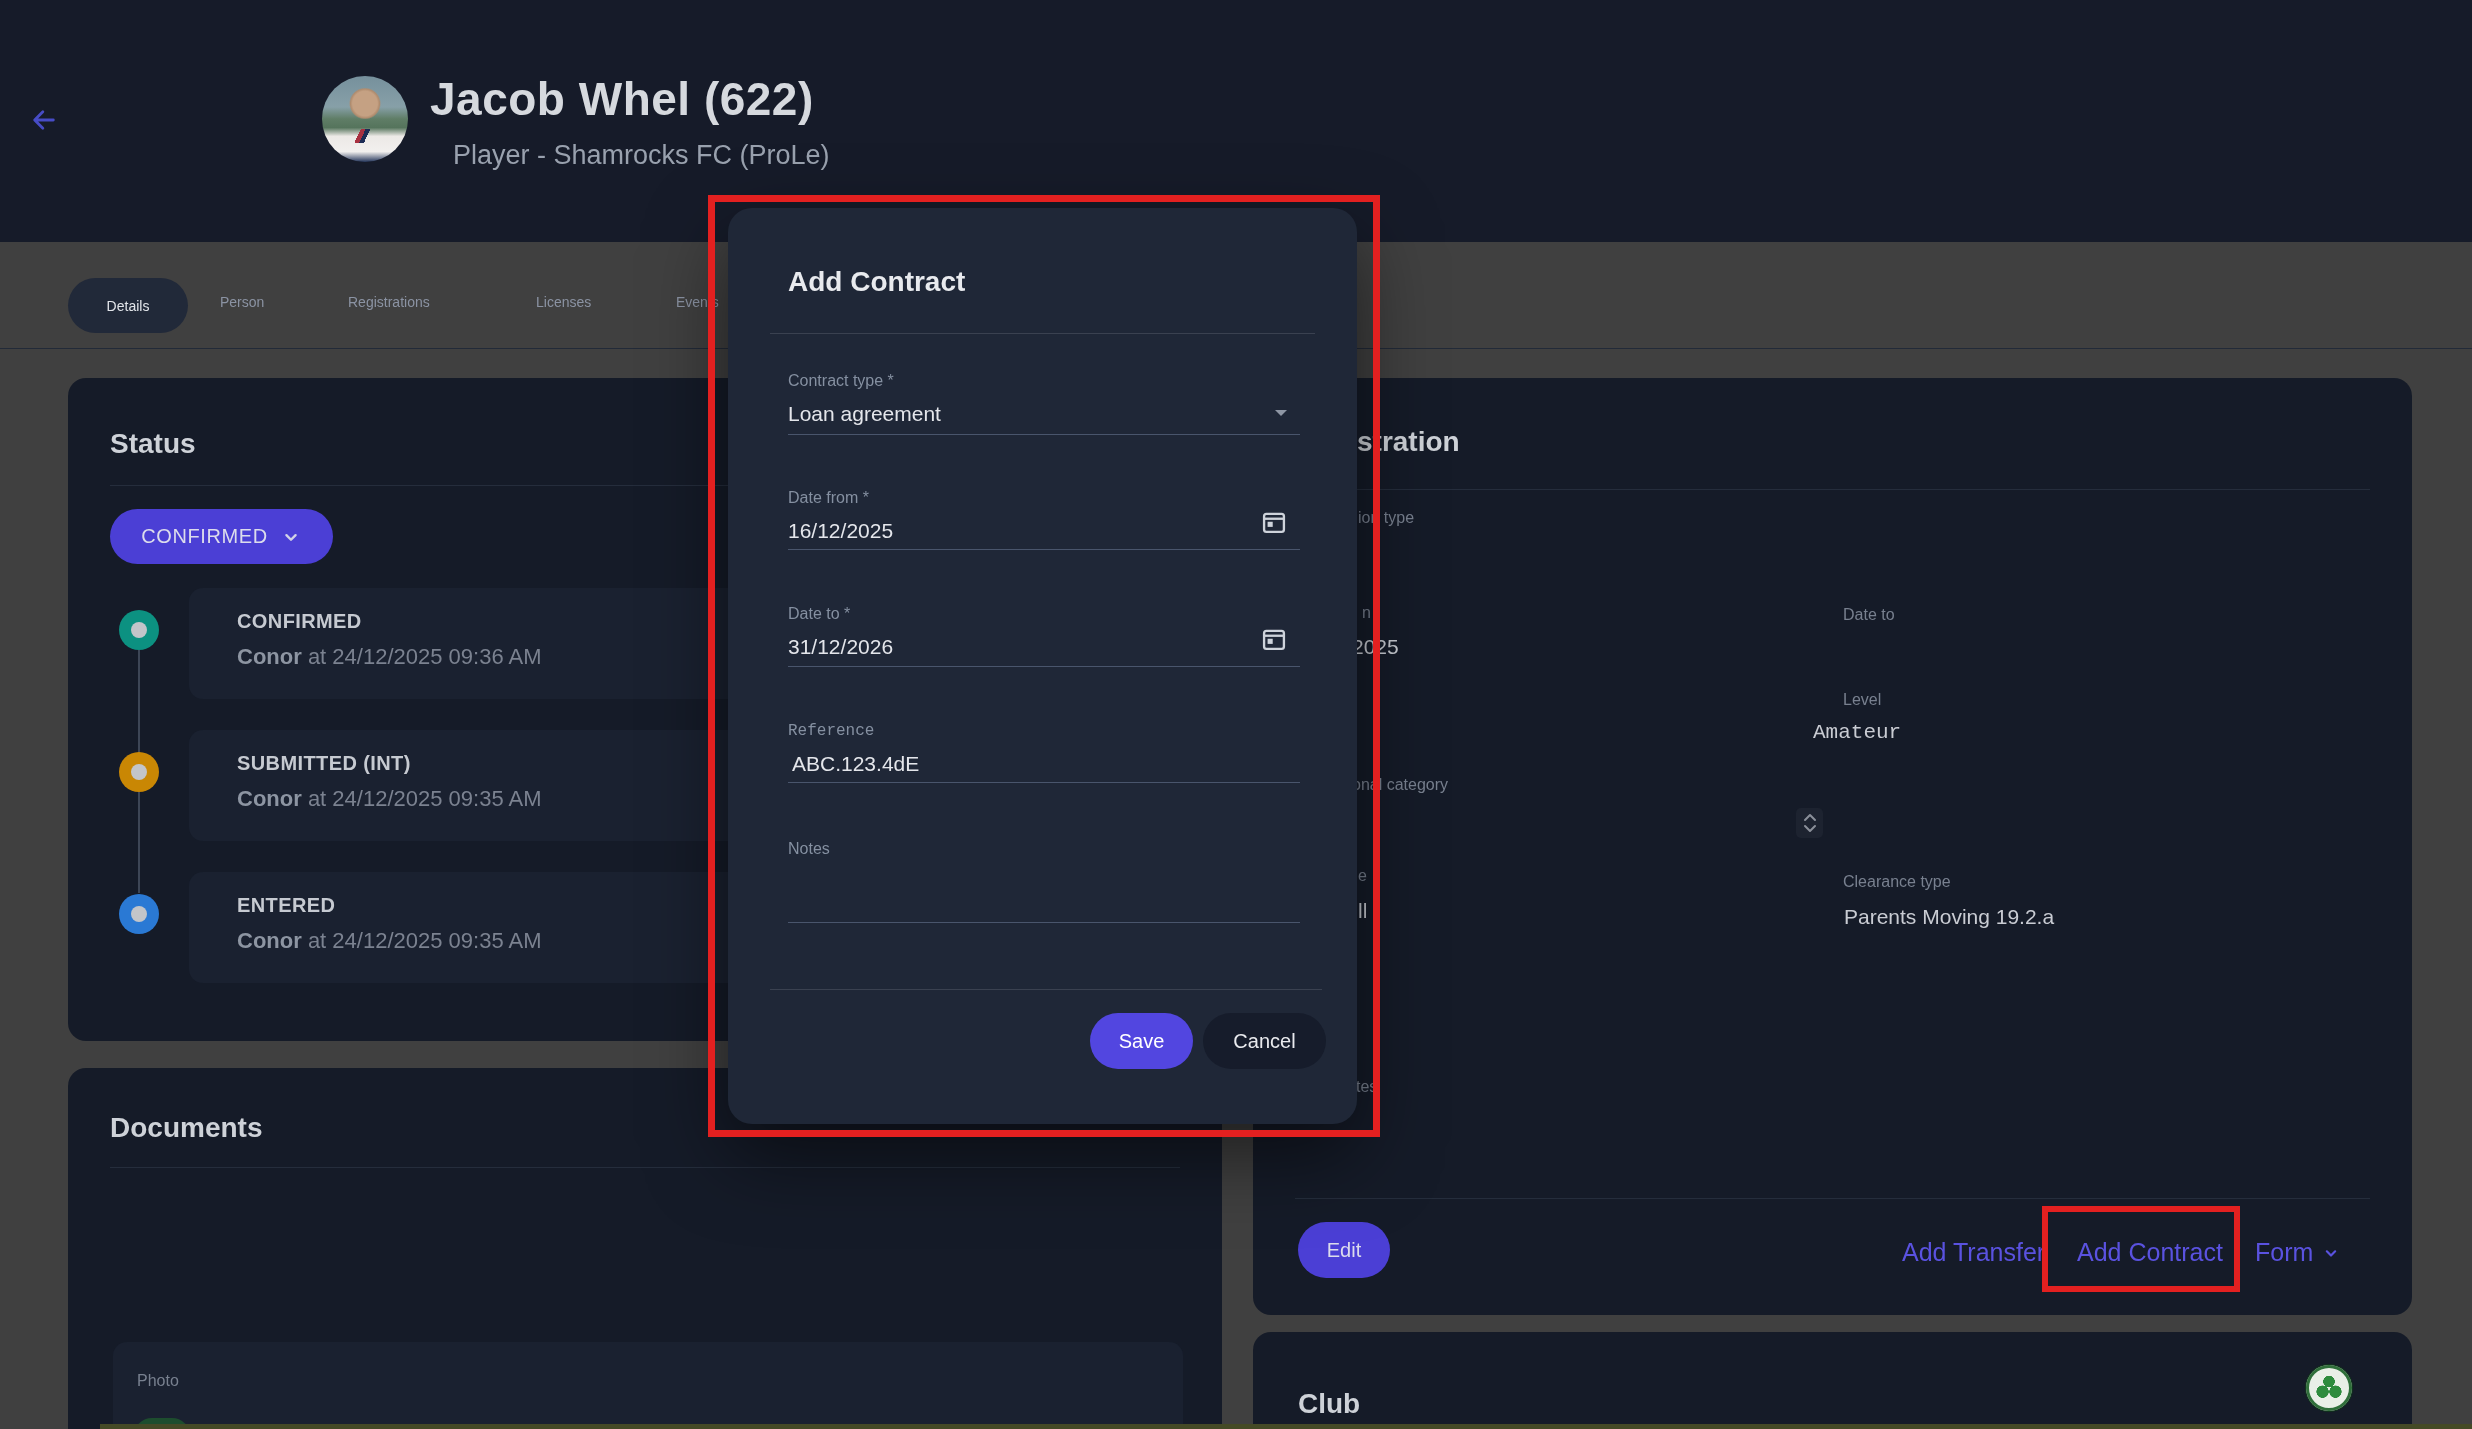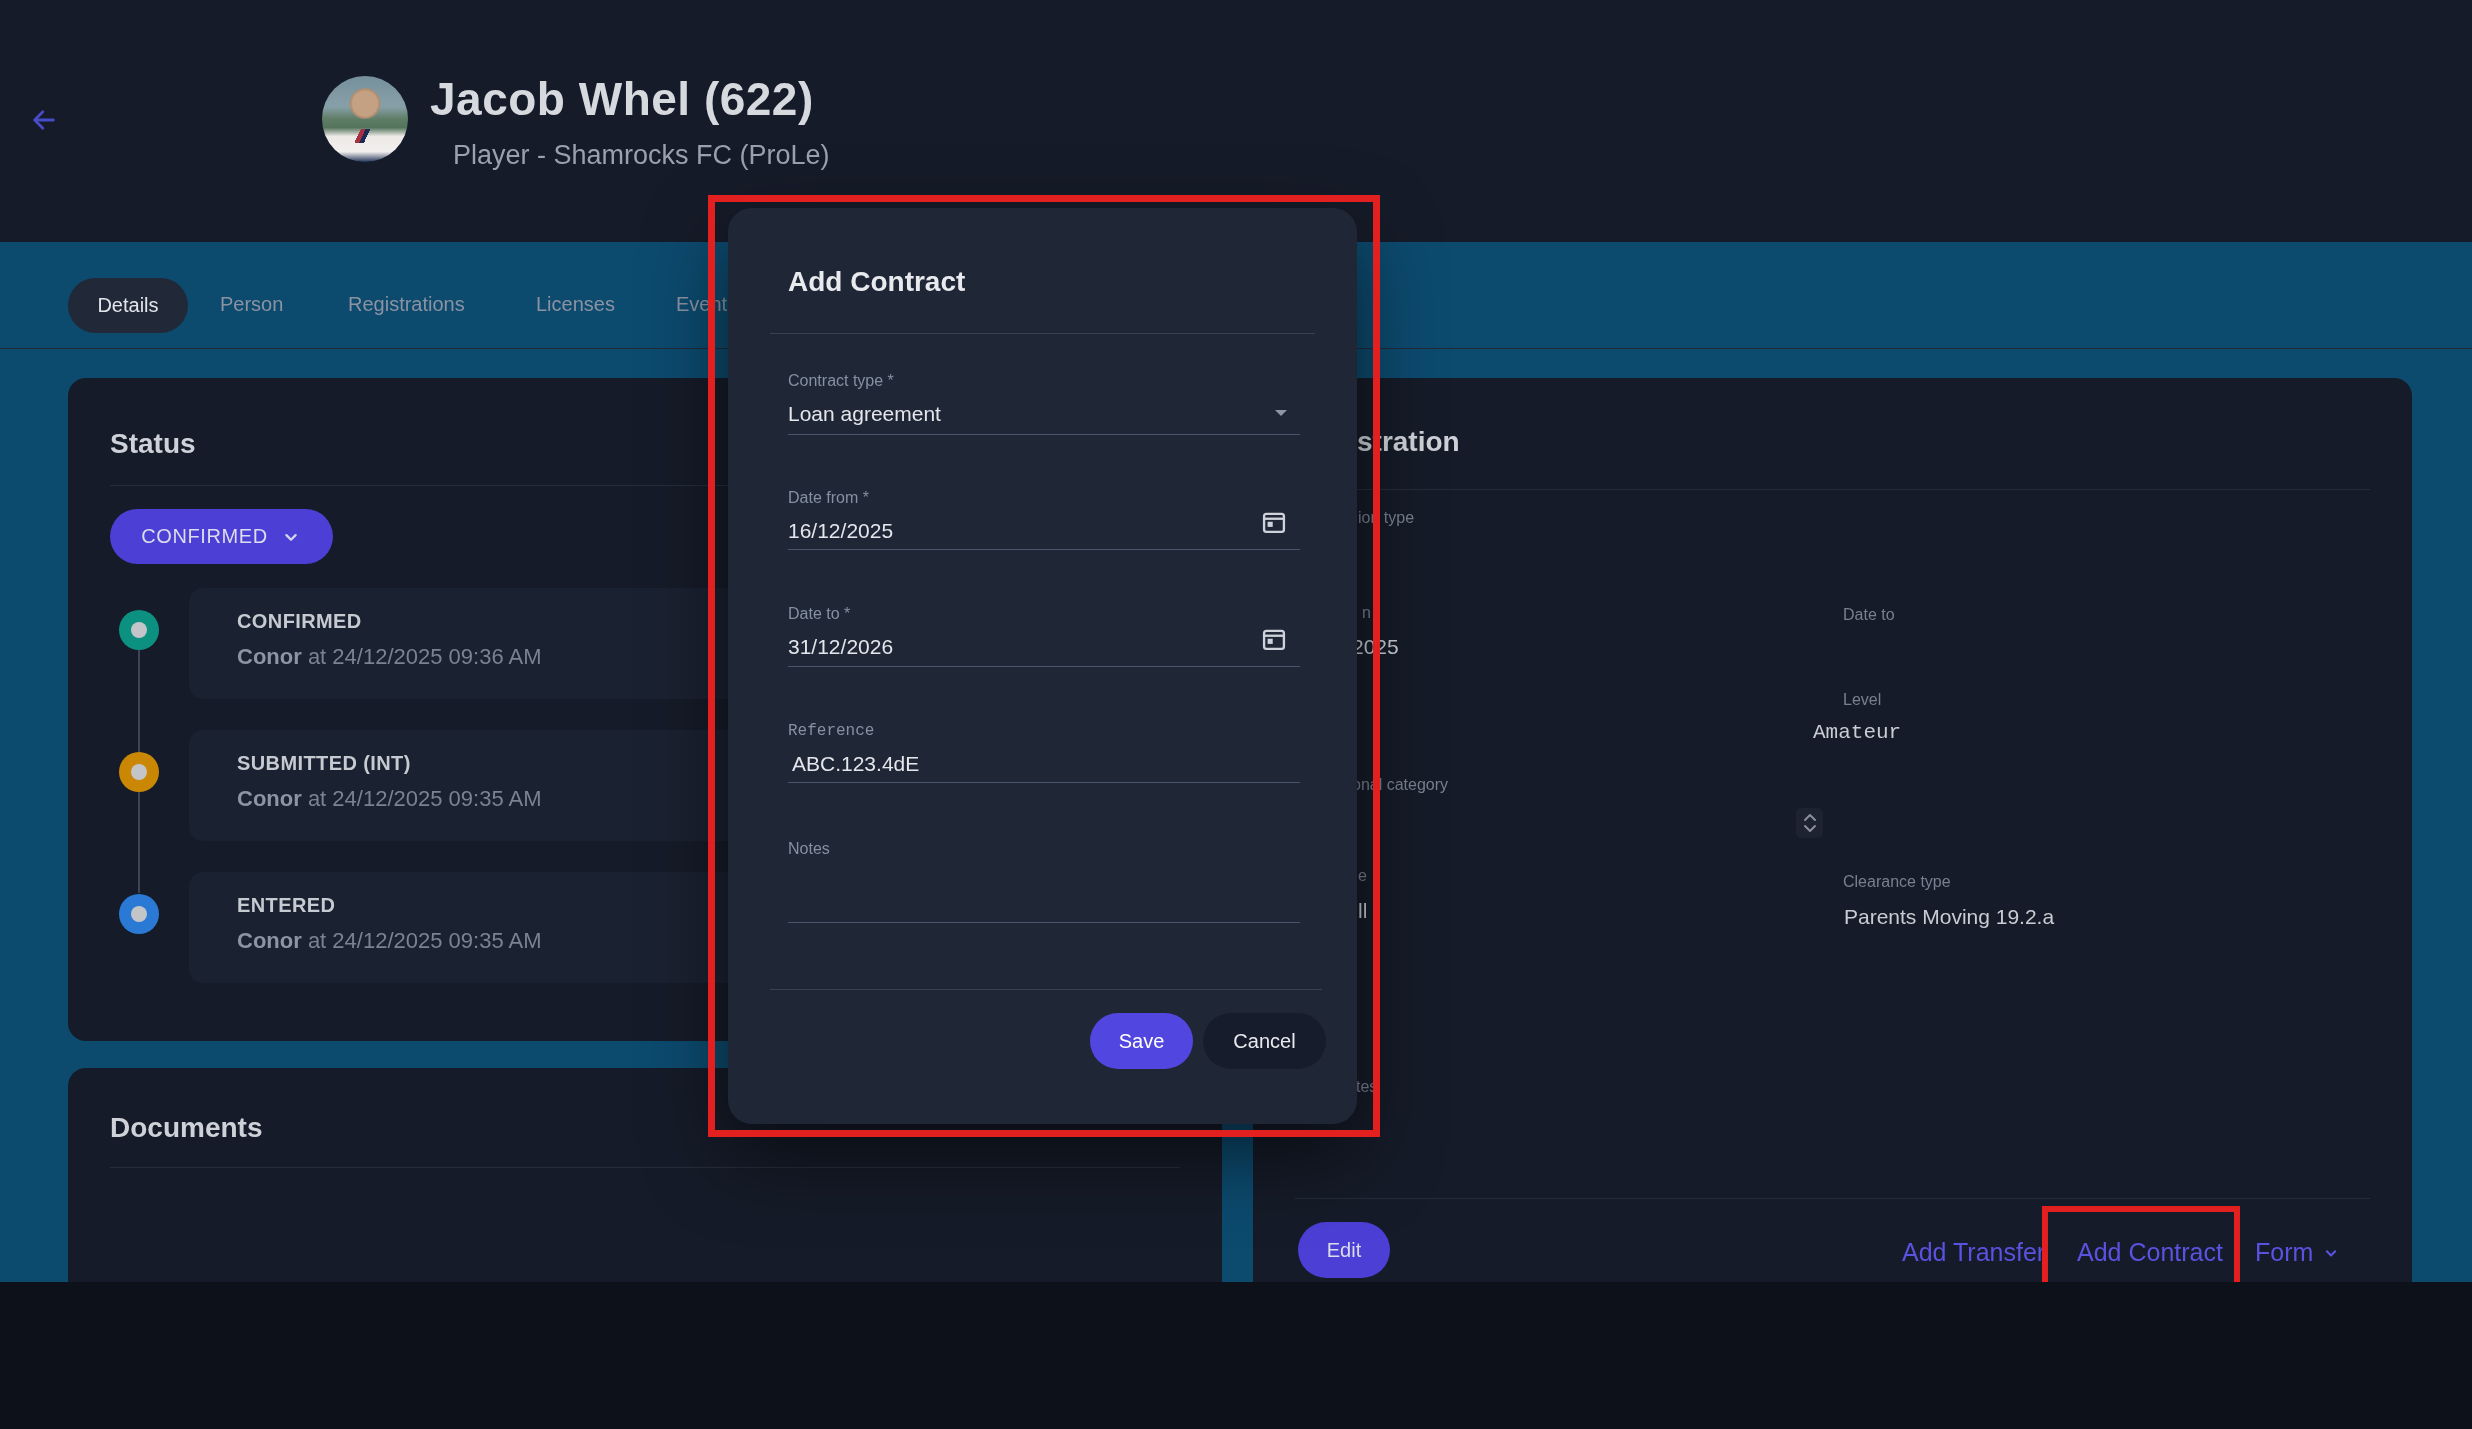--- a/index.html
+++ b/index.html
@@ -1,38 +1,38 @@
 <!DOCTYPE html>
 <html><head>
 <meta charset="utf-8">
 <style>
   * { margin:0; padding:0; box-sizing:border-box; }
   html,body { background:#0d1119; }
   #screen {
-    position:relative; width:2472px; height:1282px; overflow:hidden;
-    background:#0c4a6e;
+    position:relative; width:2472px; height:1429px; overflow:hidden;
+    background:#404040;
     font-family:"Liberation Sans","DejaVu Sans",sans-serif;
     color:#c9ccd3;
     padding-left:12px;
   }
   .abs { position:absolute; }
   
   .header { left:0; top:0; width:2472px; height:242px; background:#161b29; }
   .avatar {
     width:86px; height:86px; border-radius:50%; overflow:hidden;
     background:
       radial-gradient(circle at 50% 32%, #c5a183 0 17%, #b08c6e 20%, transparent 22%),
       linear-gradient(180deg,#76909c 0%,#87a0a8 36%,#5f7d66 50%,#55745c 60%,#ece9e6 70%,#f2f0ee 88%,#24355a 100%);
   }
   .avatar::after{ content:''; position:absolute; left:38%; top:62%; width:24%; height:16%;
     background:linear-gradient(115deg,transparent 0 22%,#a83040 22% 40%,#1d2c55 40% 58%,transparent 58%); }
   .page-title { font-size:46px; font-weight:bold; color:#d6d9de; letter-spacing:.5px; }
   .page-subtitle { font-size:27px; color:#99a1ae; }
   
-  .tab-label { font-size:20px; color:#8b93a3; white-space:nowrap; }
+  .tab-label { font-size:14px; color:#8b93a3; white-space:nowrap; }
   .tab-pill { background:#212939; border-radius:28px; }
   .tab-pill .tab-label { color:#e2e5ea; }
   .tabs-divider { height:1px; background:#222a38; }
   
   .card { background:#151b28; border-radius:18px; }
   .card-heading { font-size:28px; font-weight:bold; color:#ced2d8; }
   .card-divider { height:1px; background:#252d3c; }
   .item-card { background:#1a2130; border-radius:14px; }
   .small-label { font-size:16px; color:#78808f; white-space:nowrap; }
   .value-text { font-size:21px; color:#c9ccd3; white-space:nowrap; }

